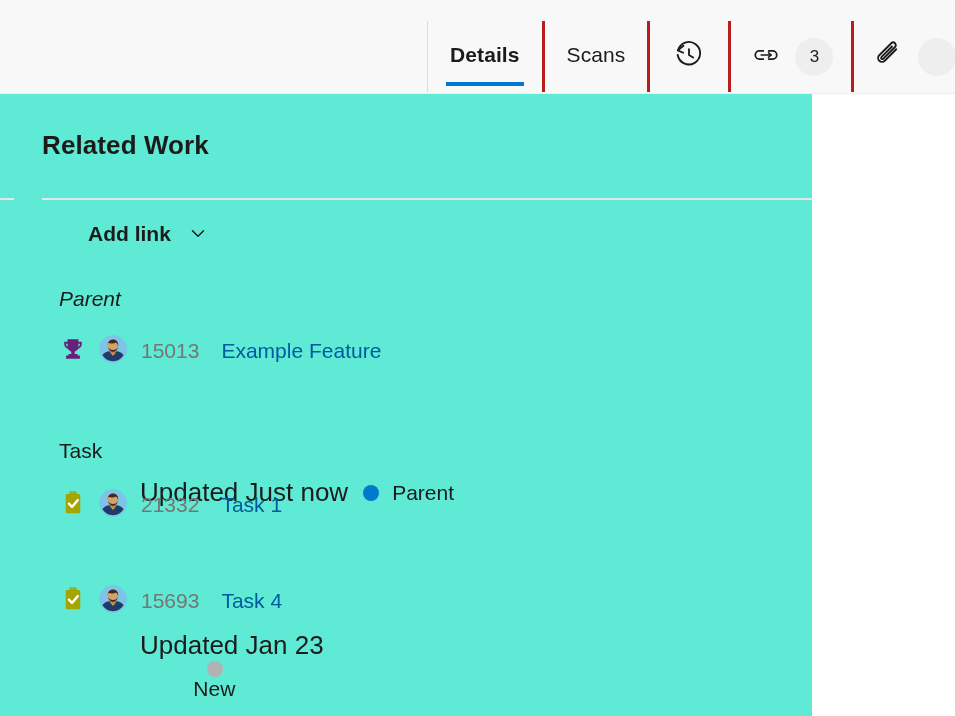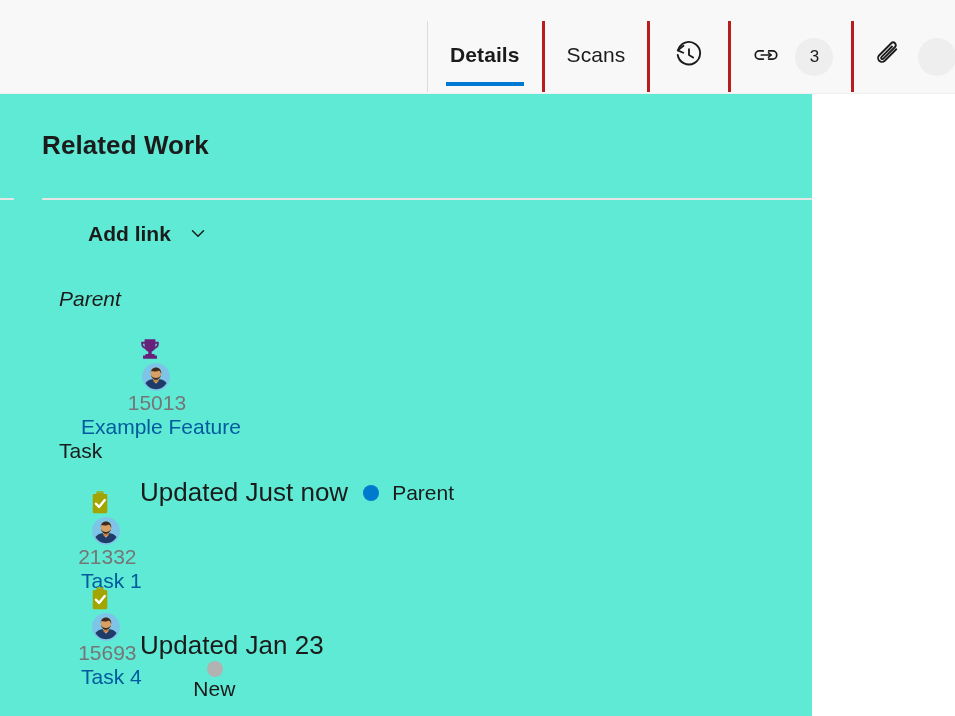--- a/index.html
+++ b/index.html
@@ -119,22 +119,21 @@
   .link-group { position: absolute; left: 0; width: 955px; }
   .group-heading {
     font-size: 21px;
     color: #1b1b1b;
     position: absolute;
     left: 59px;
   }
   .link-row {
     position: absolute;
     display: flex;
-    align-items: center;
-    flex-direction: column;
+    align-items: flex-end;
   }
   .type-icon {
     width: 28px; height: 28px;
     display: flex; align-items: center; justify-content: center;
     flex: 0 0 auto;
   }
   .avatar {
     width: 28px; height: 28px;
     border-radius: 50%;
     overflow: hidden;

